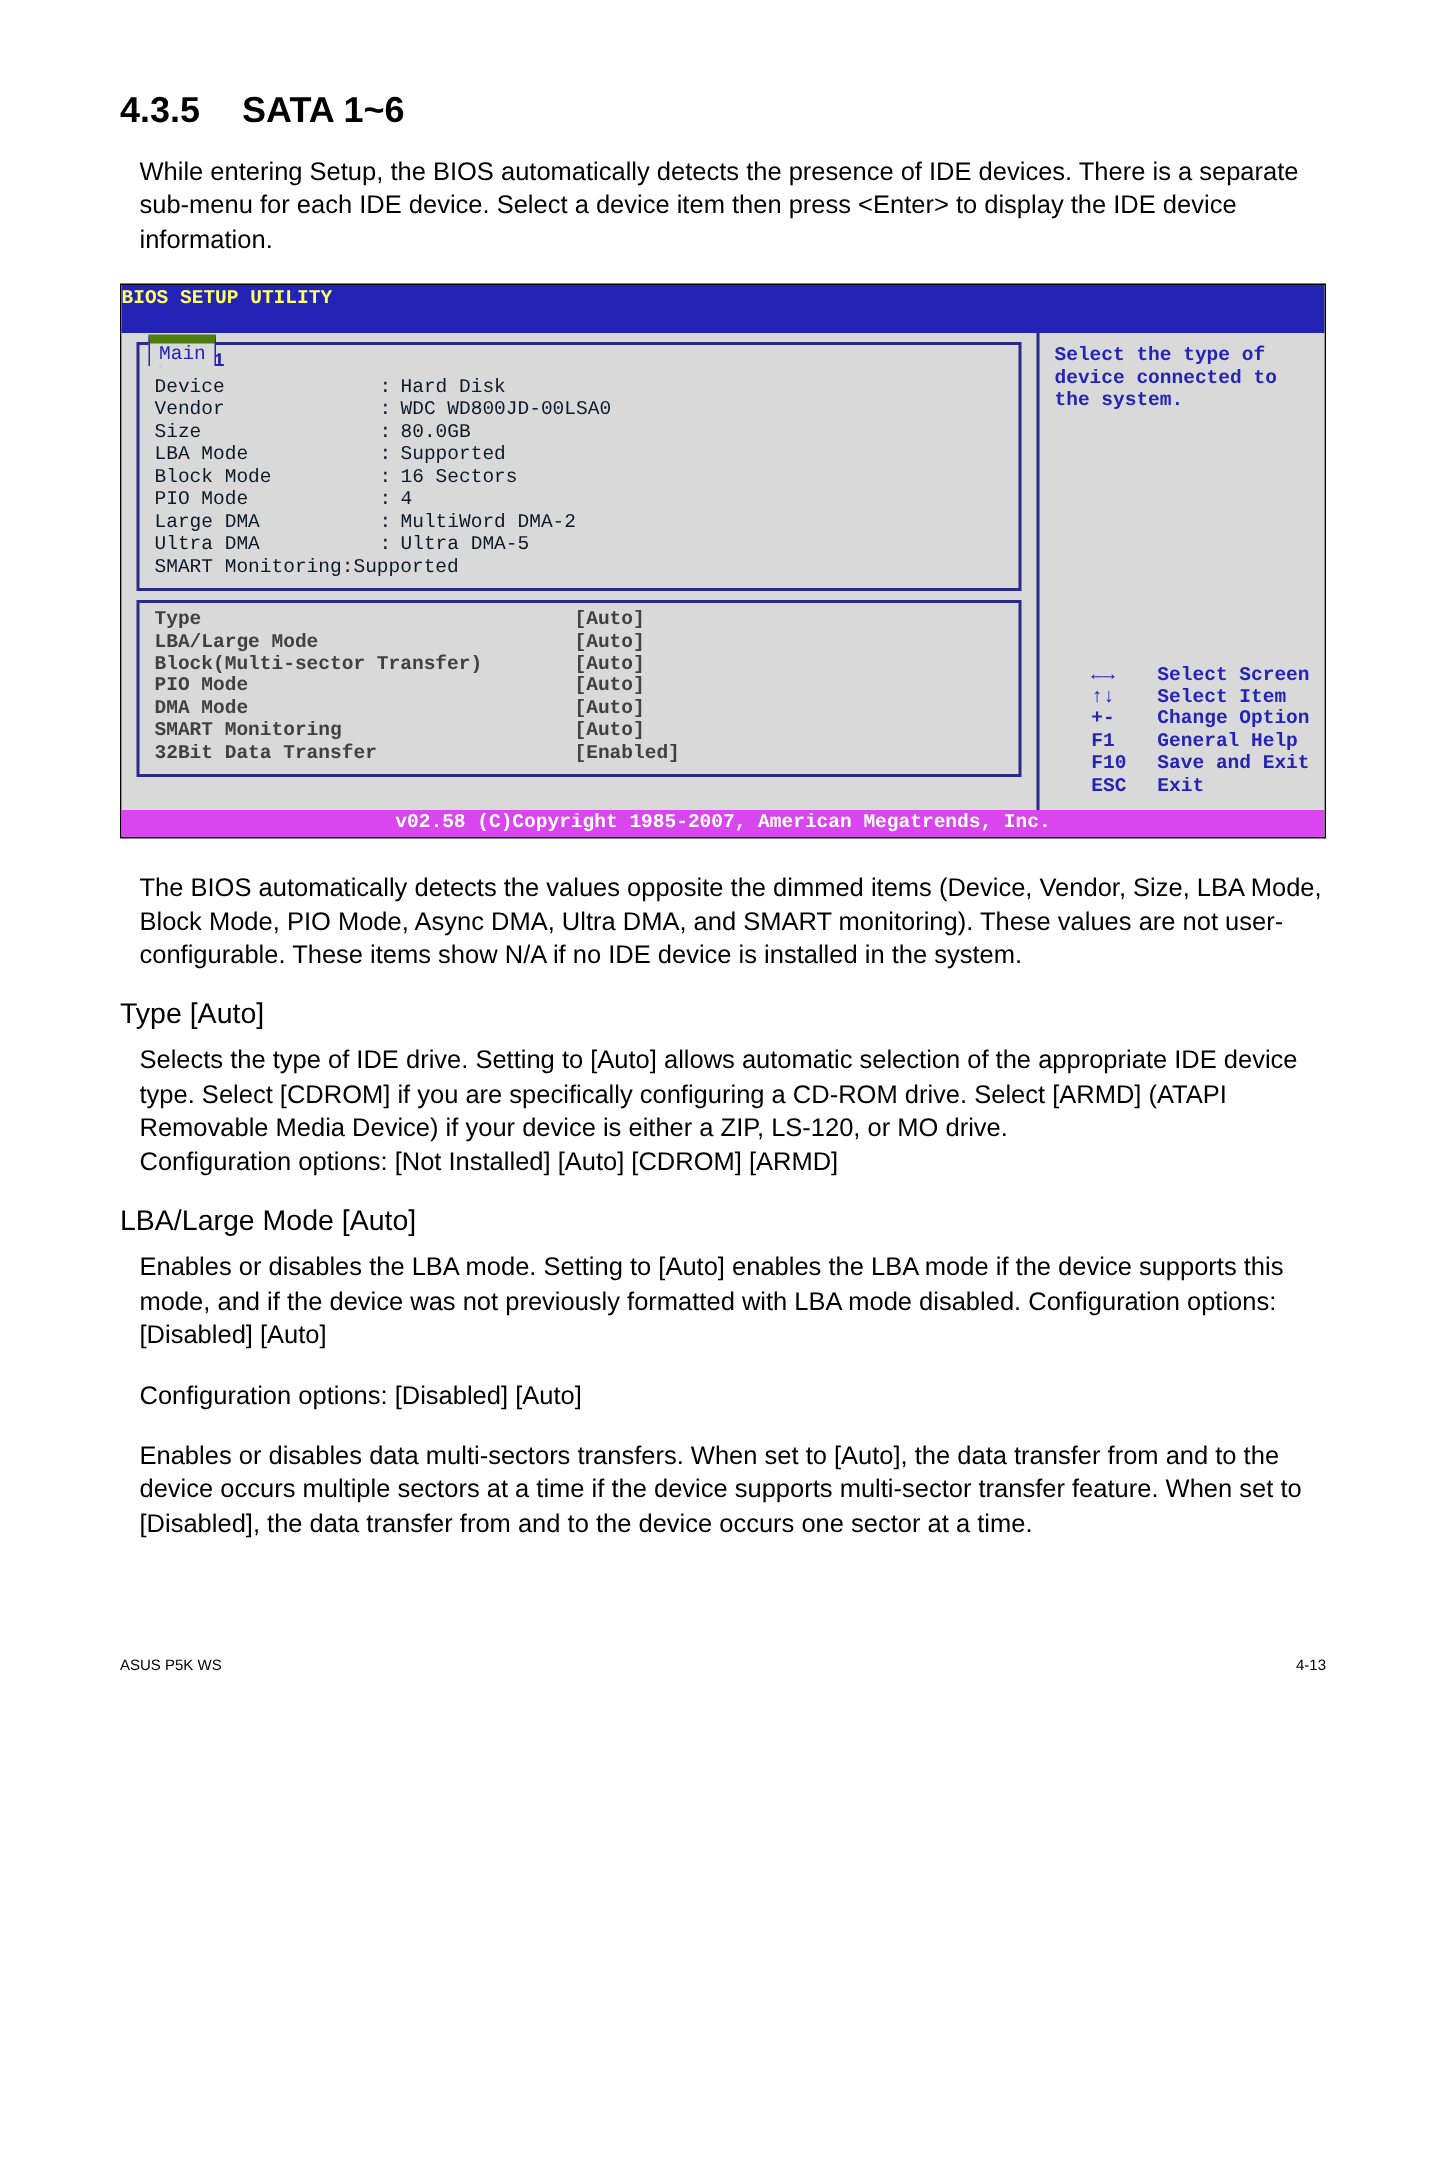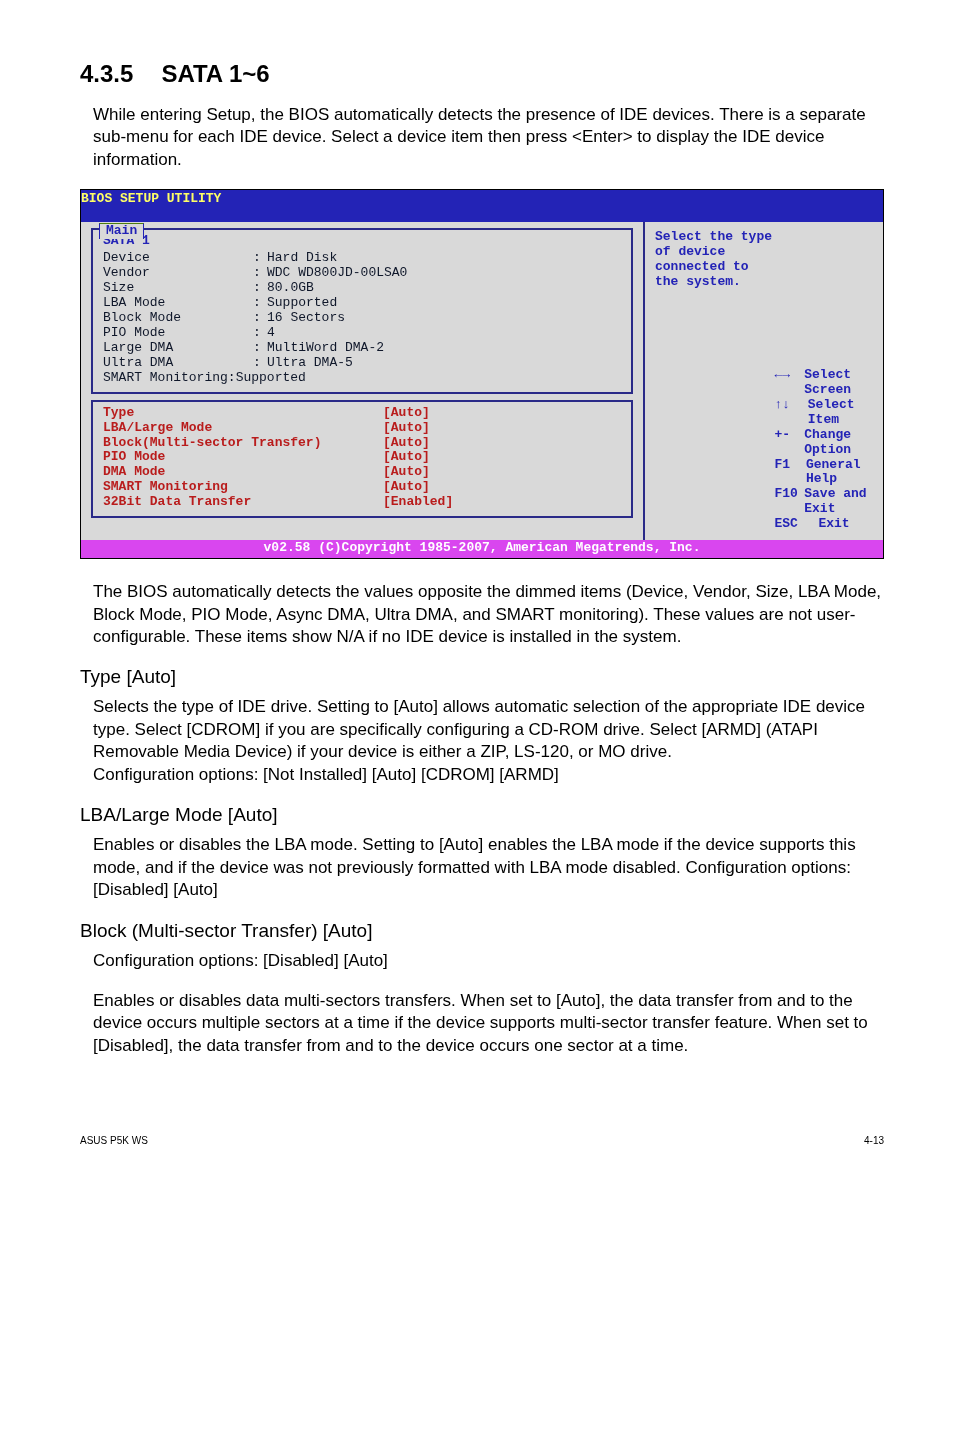--- a/index.html
+++ b/index.html
@@ -44,67 +44,69 @@
     font-weight: bold;
     padding: 2px 0 1px 0;
     position: relative;
   }
   .tab {
     position: absolute;
     left: 18px;
     top: 15px;
     background: #d9d9d9;
     color: #2323b6;
-    font-weight: bold;
+    font-weight: normal;
     padding: 0 6px;
     border-left: 1px solid #2323b6;
     border-right: 1px solid #2323b6;
-    border-top: 1px solid #4d7c0f;
+    border-top: 6px solid #4d7c0f;
   }
   .menubar {
     background: #2323b6;
     height: 14px;
     position: relative;
   }
   .bios-body {
     background: #d9d9d9;
     display: flex;
     align-items: stretch;
   }
   .bios-left {
     flex: 1;
     padding: 6px 10px 16px 10px;
     min-width: 0;
   }
   .bios-right {
-    width: 240px;
+    width: 192px;
     padding: 8px 10px 8px 10px;
     border-left: 2px solid #2a2a88;
     color: #2323b6;
     font-weight: bold;
     display: flex;
+    flex-direction: column;
+    align-items: flex-end;
   }
   .panel {
     border: 2px solid #2a2a88;
     padding: 4px 10px 6px 10px;
     margin-bottom: 6px;
   }
   .panel-title {
     color: #2323b6;
     font-weight: bold;
     margin-bottom: 2px;
   }
   .detected-row {
     color: #0f172a;
     display: flex;
   }
   .detected-row .dk { width: 150px; }
   .detected-row .dc { width: 14px; }
   .options-row {
-    color: #b91c1c;
+    color: #404040;
     font-weight: bold;
     display: flex;
   }
   .options-row .ok { width: 280px; }
   .help-top { color:#2323b6; font-weight:bold; }
   .legend {
     margin-top: auto;
   }
   .legend-row { display: flex; }
   .legend-row .lk { width: 44px; }
@@ -260,21 +262,20 @@
 
   <p class="body">The BIOS automatically detects the values opposite the dimmed items (Device, Vendor, Size, LBA Mode, Block Mode, PIO Mode, Async DMA, Ultra DMA, and SMART monitoring). These values are not user-configurable. These items show N/A if no IDE device is installed in the system.</p>
 
   <h3 class="sub">Type [Auto]</h3>
   <p class="body" style="margin-bottom:0">Selects the type of IDE drive. Setting to [Auto] allows automatic selection of the appropriate IDE device type. Select [CDROM] if you are specifically configuring a CD-ROM drive. Select [ARMD] (ATAPI Removable Media Device) if your device is either a ZIP, LS-120, or MO drive.</p>
   <p class="body">Configuration options: [Not Installed] [Auto] [CDROM] [ARMD]</p>
 
   <h3 class="sub">LBA/Large Mode [Auto]</h3>
   <p class="body">Enables or disables the LBA mode. Setting to [Auto] enables the LBA mode if the device supports this mode, and if the device was not previously formatted with LBA mode disabled. Configuration options: [Disabled] [Auto]</p>
 
-  <h3 class="sub">Block (Multi-sector Transfer) [Auto]</h3>
   <p class="body">Configuration options: [Disabled] [Auto]</p>
   <p class="body" style="margin-bottom:0">Enables or disables data multi-sectors transfers. When set to [Auto], the data transfer from and to the device occurs multiple sectors at a time if the device supports multi-sector transfer feature. When set to [Disabled], the data transfer from and to the device occurs one sector at a time.</p>
 
   <div class="page-footer">
     <span>ASUS P5K WS</span>
     <span>4-13</span>
   </div>
 
 </div>
 

